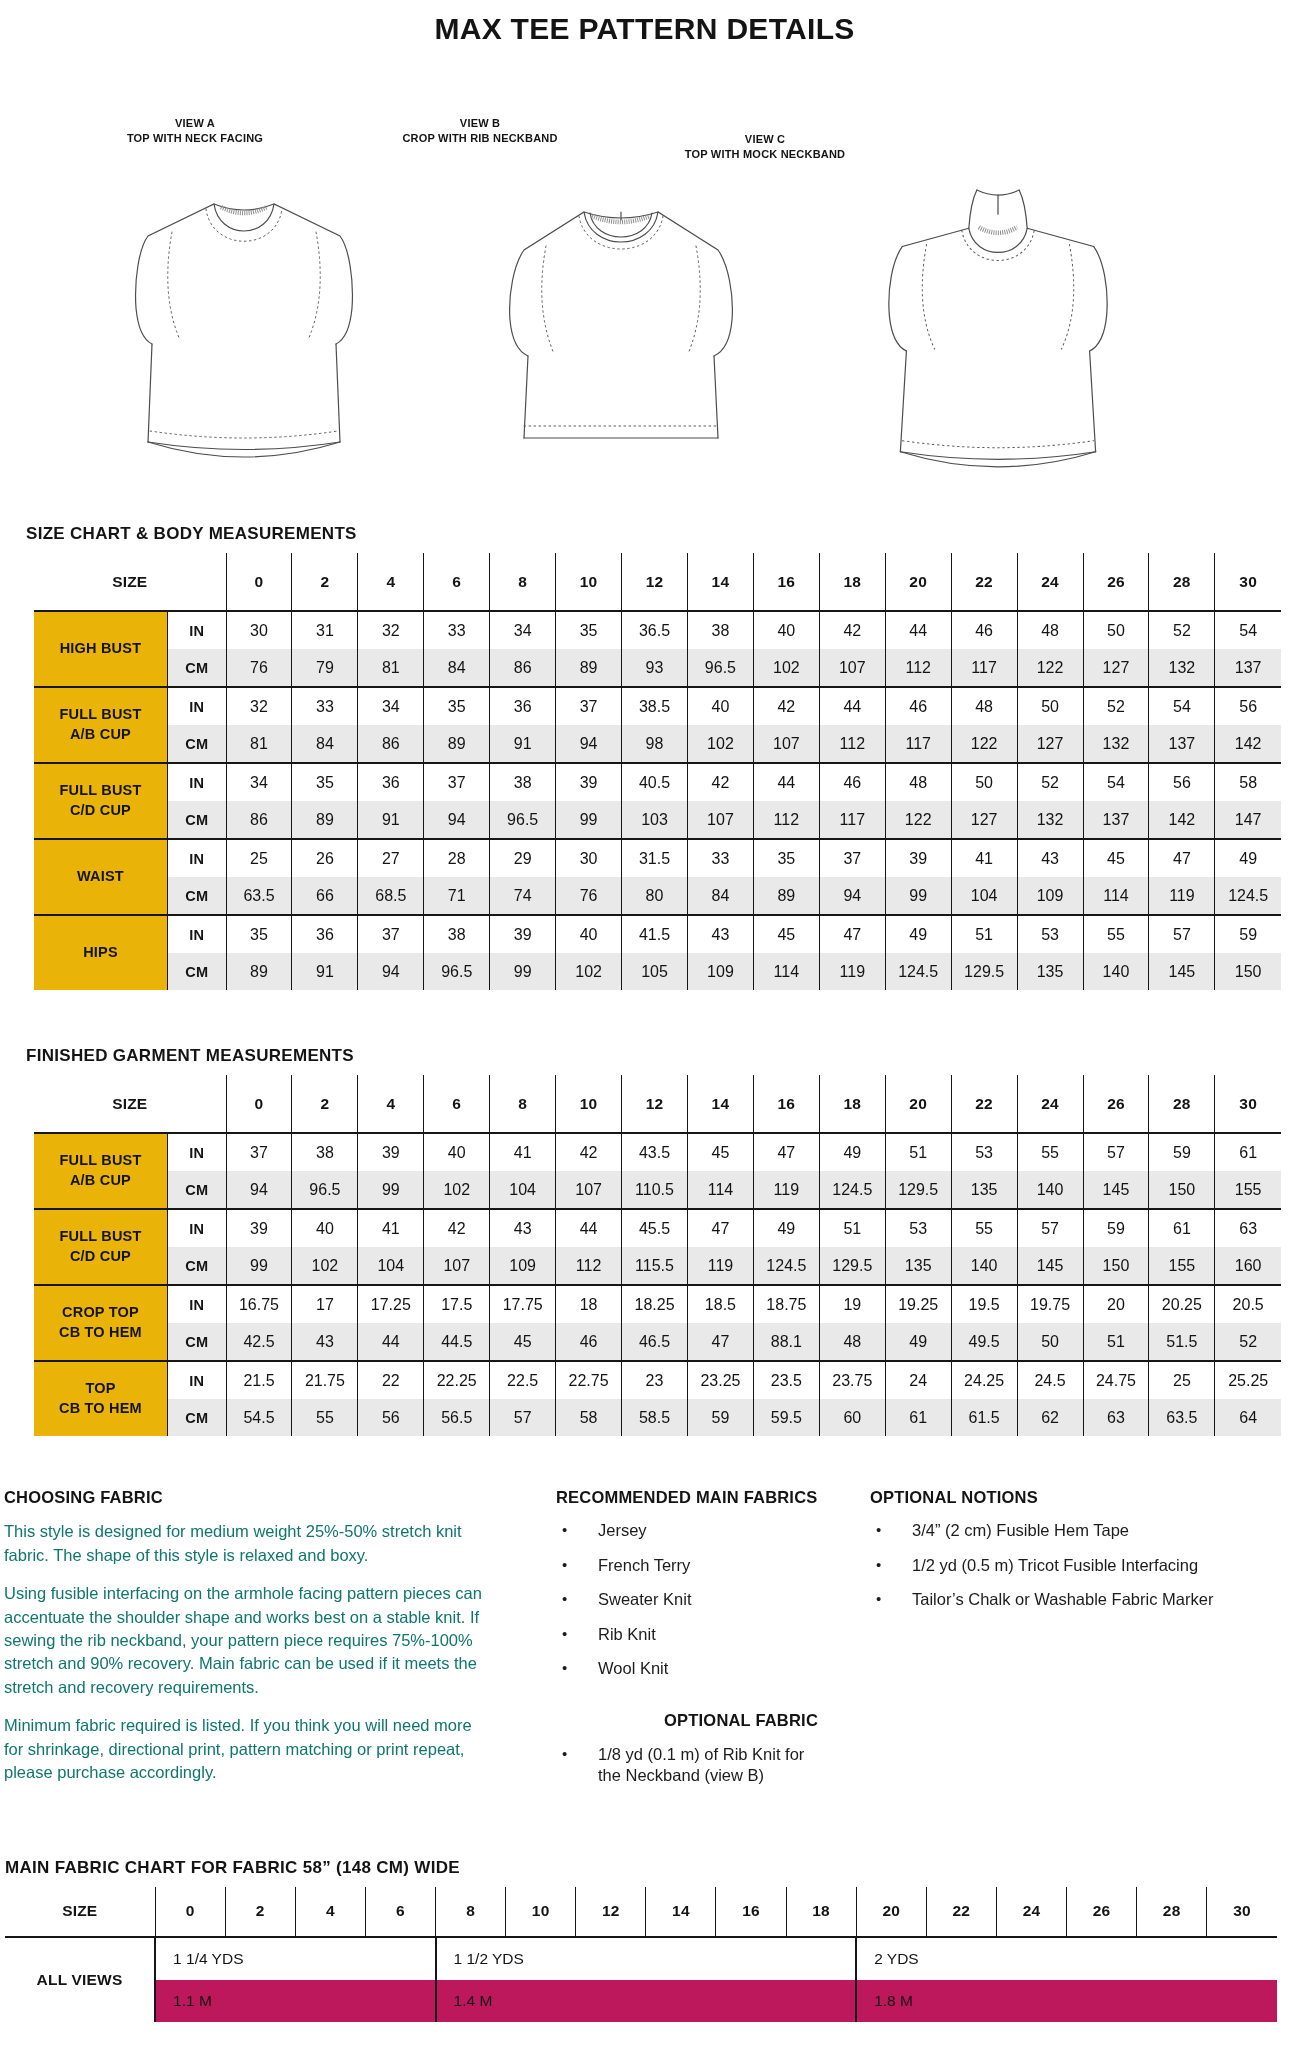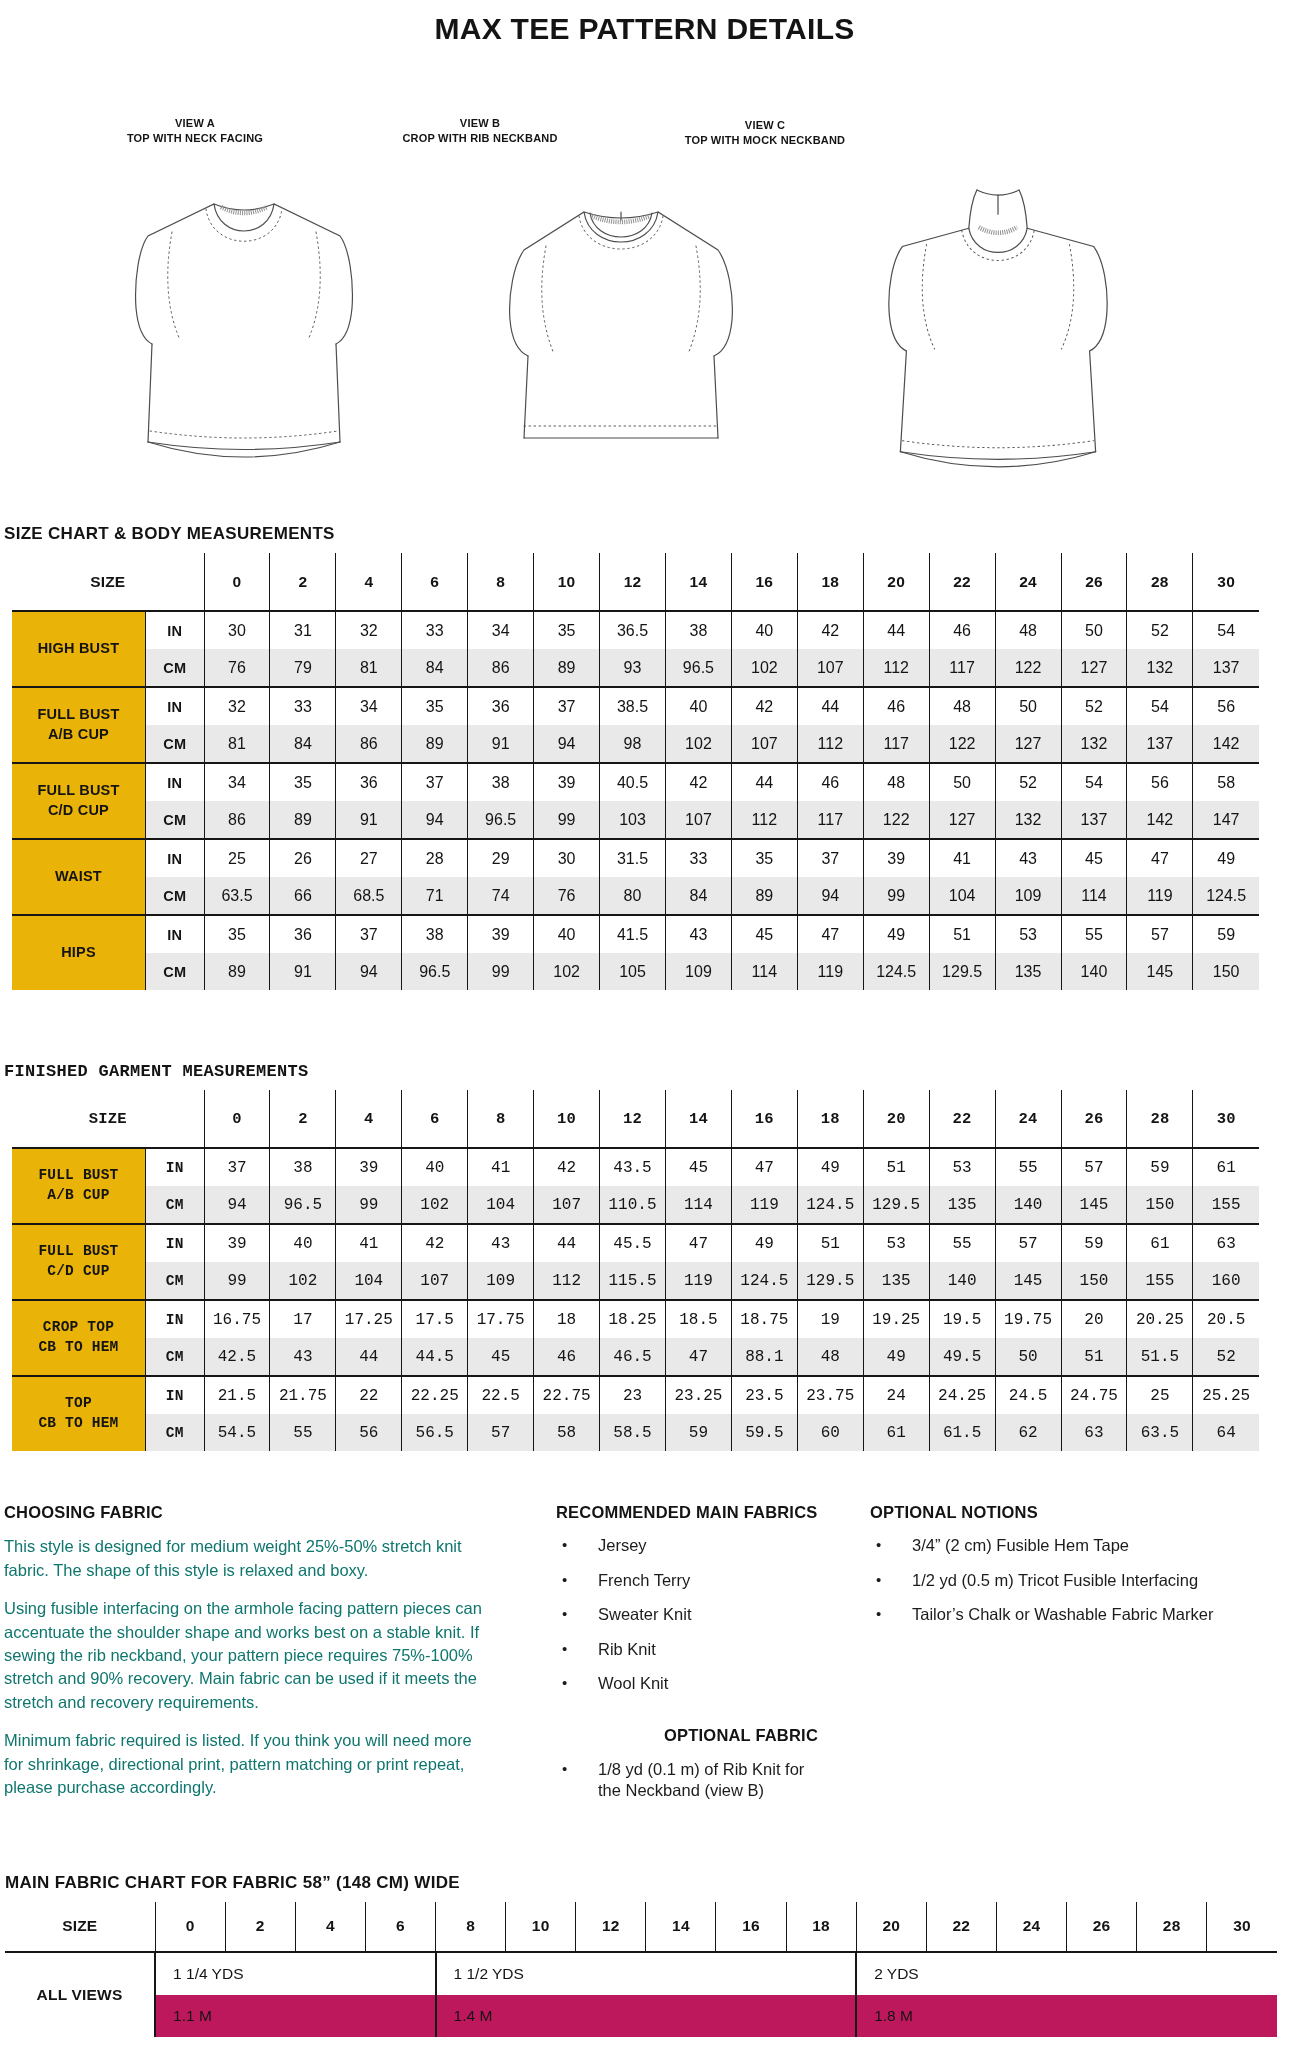--- a/index.html
+++ b/index.html
@@ -7,48 +7,48 @@
 
   
   .page-title{font-size:30px;font-weight:bold;text-align:center;margin:12px 0 0;letter-spacing:.3px;}
   .sec-h{font-size:17px;font-weight:bold;letter-spacing:.3px;margin:0 0 9px;}
 
   
   .views{position:relative;height:478px;}
   .vlabel{position:absolute;width:270px;text-align:center;font-weight:bold;font-size:11px;line-height:1.4;letter-spacing:.2px;}
   #vlabel-a{left:60px;top:70px;}
   #vlabel-b{left:345px;top:70px;}
-  #vlabel-c{left:630px;top:72px;}
+  #vlabel-c{left:630px;top:86px;}
   .garment{position:absolute;}
   #garment-a{left:126px;top:142px;}
   #garment-b{left:498px;top:152px;}
   #garment-c{left:872px;top:138px;}
   .garment svg{display:block;}
   .ln{fill:none;stroke:#4d4d4d;stroke-width:1.2;stroke-linecap:round;}
   .dot{fill:none;stroke:#5a5a5a;stroke-width:1;stroke-dasharray:1.6 3.4;stroke-linecap:round;}
   .band{fill:none;stroke:#909090;stroke-width:4.6;stroke-dasharray:1 1.2;}
 
   
-  .sect{padding:0 22px 0 4px;}
+  .sect{padding:0 22px 0 26px;}
   .tablewrap{margin-left:8px;}
   table.meas{border-collapse:collapse;table-layout:fixed;width:1247px;}
   .meas col.c-label{width:10.7%;}
   .meas col.c-unit{width:4.7%;}
   .meas th,.meas td{padding:0;text-align:center;vertical-align:middle;}
   .meas thead th{height:57px;font-size:15.5px;font-weight:bold;border-bottom:2.6px solid #161616;letter-spacing:.2px;}
   .meas th.size-h{border-left:1.4px solid #161616;}
   .meas tbody td{height:37px;font-size:16px;}
   .meas tr.r-in td{border-top:2.6px solid #161616;}
   .meas tbody tr:first-child td{border-top:none;}
   .meas td.rowlabel{font-weight:bold;font-size:14.5px;line-height:1.35;background:#eab308;letter-spacing:.2px;}
   .meas td.unit{font-weight:bold;font-size:14.5px;border-left:1.4px solid #161616;letter-spacing:.2px;}
   .meas td.val{border-left:1.4px solid #161616;}
   .meas tr.r-cm td{background:#e9e9e9;}
 
-  .gap-finished{margin-top:72px;font-family:Liberation Mono, monospace;}
+  .gap-finished{margin-top:56px;}
 
   
   .fabcols{display:flex;align-items:flex-start;margin-top:50px;padding:0 14px 0 4px;}
   .fc-h{font-size:16.5px;font-weight:bold;letter-spacing:.2px;line-height:1.35;margin:0 0 12px;}
   .col-choosing{width:478px;}
   .col-recommended{width:262px;margin-left:74px;}
   .col-notions{width:372px;margin-left:52px;}
   .paras p{font-size:16.5px;line-height:1.42;margin:0 0 15px;color:#0f766e;}
   .blist{margin:4px 0 0;}
   .blist .li{display:flex;margin:0 0 13px;font-size:16.5px;line-height:1.3;color:#1c1c1c;}

